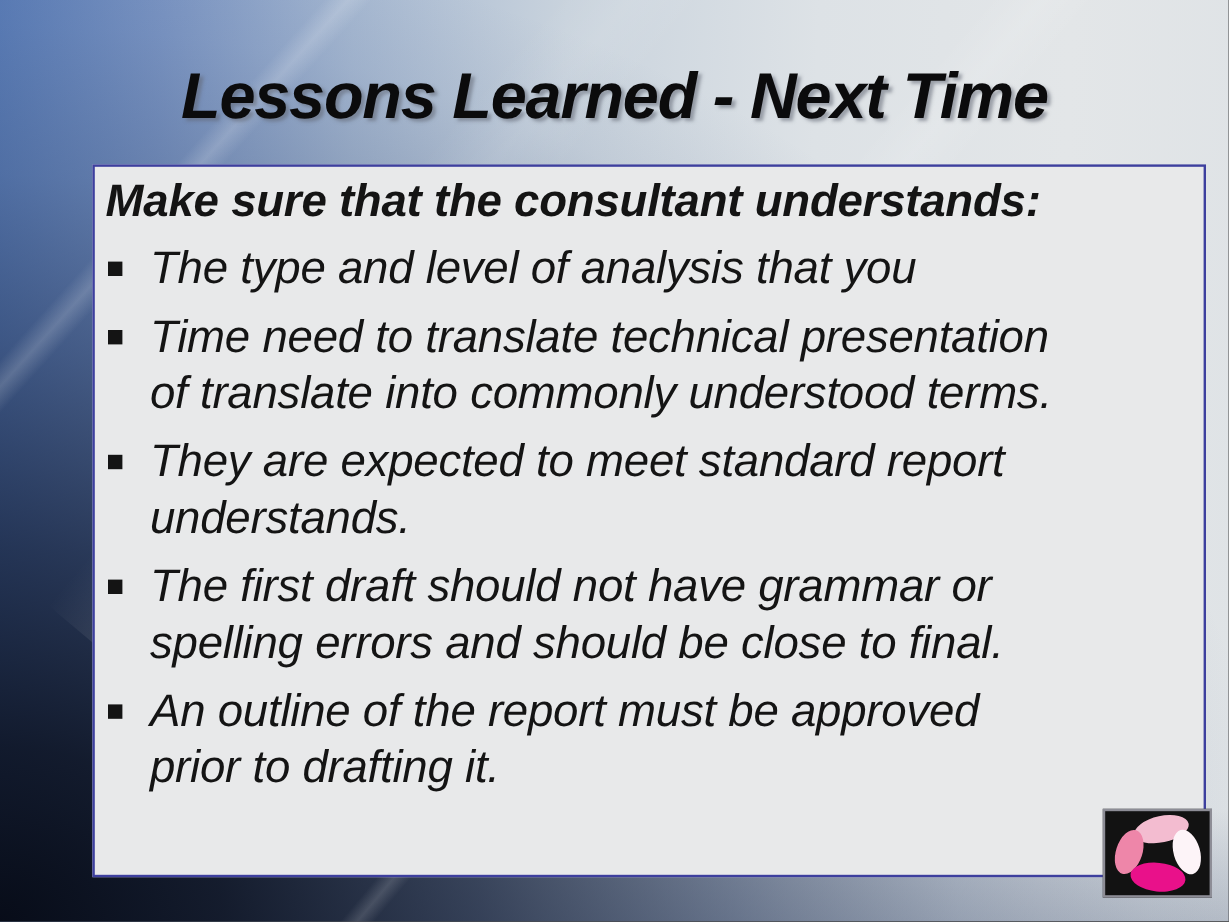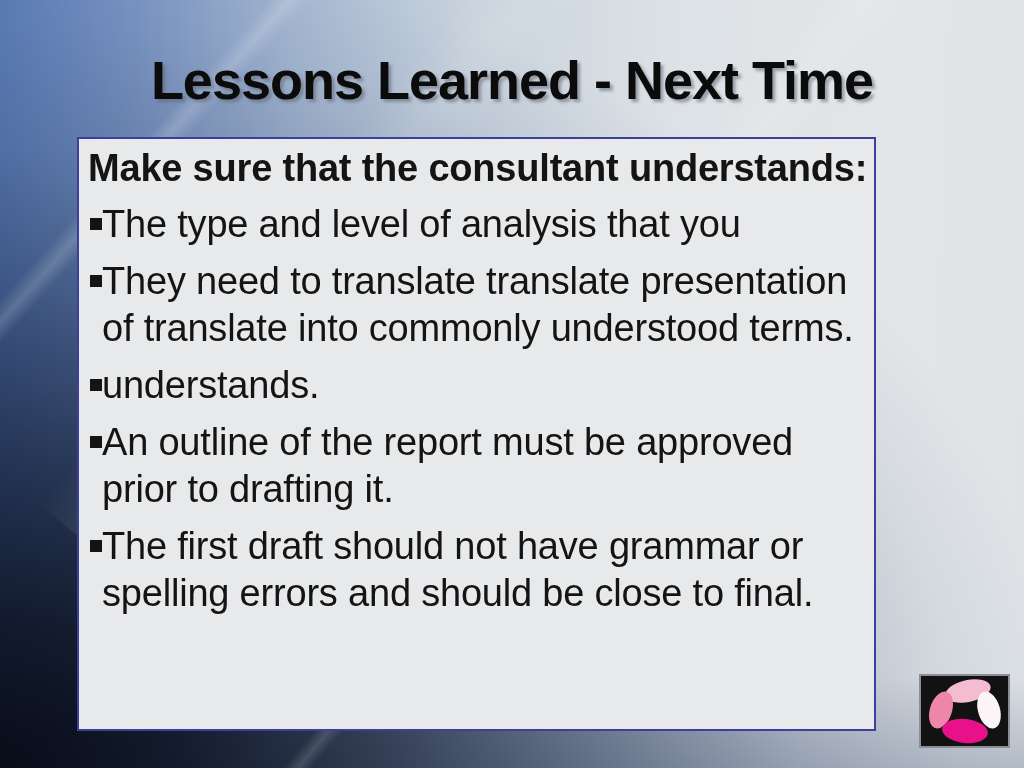--- a/index.html
+++ b/index.html
@@ -2,20 +2,21 @@
 <html style="--title-text: #0b0b0c; --text: #141414; --box-background: #e8e9ea; --box-border: #3d3f9e; --bg-top-left: #5a7cb6; --bg-top-right: #e3e6e8; --bg-bottom-left: #0b1120; --logo-background: #121212; --logo-petal-light: #f3bcd0; --logo-petal-mid: #ee86a9; --logo-petal-magenta: #e9118a; --logo-petal-white: #fdf4f8;"><head>
 <meta charset="utf-8">
 <style>
   html, body { margin: 0; padding: 0; background: #000; }
   .slide {
     position: relative;
     width: 1024px;
     height: 768px;
     overflow: hidden;
     font-family: "Liberation Sans", sans-serif;
+    font-style: italic;
   }
   
   .bg {
     position: absolute;
     inset: 0;
     background:
       radial-gradient(130% 135% at 0% 100%,
         rgba(5,9,20,0.97) 0%,
         rgba(9,15,30,0.90) 14%,
         rgba(16,27,52,0.74) 30%,
@@ -55,21 +56,21 @@
     letter-spacing: -1px;
     color: var(--title-text);
     text-shadow: 3px 3px 3px rgba(96,102,114,0.55);
     z-index: 2;
   }
 
   
   .content-box {
     position: absolute;
     left: 77px; top: 137px;
-    width: 799px; height: 594px;
+    width: 928px; height: 594px;
     box-sizing: border-box;
     background: var(--box-background);
     border: 2px solid var(--box-border);
     padding: 6px 8px 0 9px;
     z-index: 2;
   }
   .heading {
     margin: 0 0 9px 0;
     font-weight: bold;
     font-size: 38px;
@@ -84,21 +85,21 @@
     font-size: 38px;
     line-height: 47px;
     color: var(--text);
   }
   .marker {
     flex: 0 0 12px;
     width: 12px; height: 12px;
     margin: 17px 0 0 2px;
     background: var(--text);
   }
-  .lines { letter-spacing: -0.2px; }
+  .lines { margin-left: 23px; letter-spacing: -0.2px; }
   .lines div { white-space: nowrap; }
 
   
   .logo {
     position: absolute;
     left: 919px; top: 674px;
     width: 91px; height: 74px;
     box-sizing: border-box;
     background: var(--logo-background);
     border: 2px solid #8d8d96;
@@ -130,45 +131,46 @@
     <div class="bullet">
       <span class="marker"></span>
       <div class="lines">
         <div>The type and level of analysis that you</div>
       </div>
     </div>
 
     <div class="bullet">
       <span class="marker"></span>
       <div class="lines">
-        <div>They need to translate translate presentation</div>
+        <div>Time need to translate technical presentation</div>
         <div>of translate into commonly understood terms.</div>
       </div>
     </div>
 
     <div class="bullet">
       <span class="marker"></span>
       <div class="lines">
+        <div>They are expected to meet standard report</div>
         <div>understands.</div>
+      </div>
+    </div>
+
+    <div class="bullet">
+      <span class="marker"></span>
+      <div class="lines">
+        <div>The first draft should not have grammar or</div>
+        <div>spelling errors and should be close to final.</div>
       </div>
     </div>
 
     <div class="bullet">
       <span class="marker"></span>
       <div class="lines">
         <div>An outline of the report must be approved</div>
         <div>prior to drafting it.</div>
-      </div>
-    </div>
-
-    <div class="bullet">
-      <span class="marker"></span>
-      <div class="lines">
-        <div>The first draft should not have grammar or</div>
-        <div>spelling errors and should be close to final.</div>
       </div>
     </div>
   </div>
 
   <div class="logo">
     <svg viewBox="0 0 87 70">
       <ellipse class="petal-light" cx="47" cy="15" rx="23" ry="11" transform="rotate(-12 47 15)"></ellipse>
       <ellipse class="petal-mid" cx="20" cy="34" rx="11" ry="19" transform="rotate(18 20 34)"></ellipse>
       <ellipse class="petal-magenta" cx="44" cy="55" rx="23" ry="12" transform="rotate(6 44 55)"></ellipse>
       <ellipse class="petal-white" cx="68" cy="34" rx="11" ry="19" transform="rotate(-16 68 34)"></ellipse>

